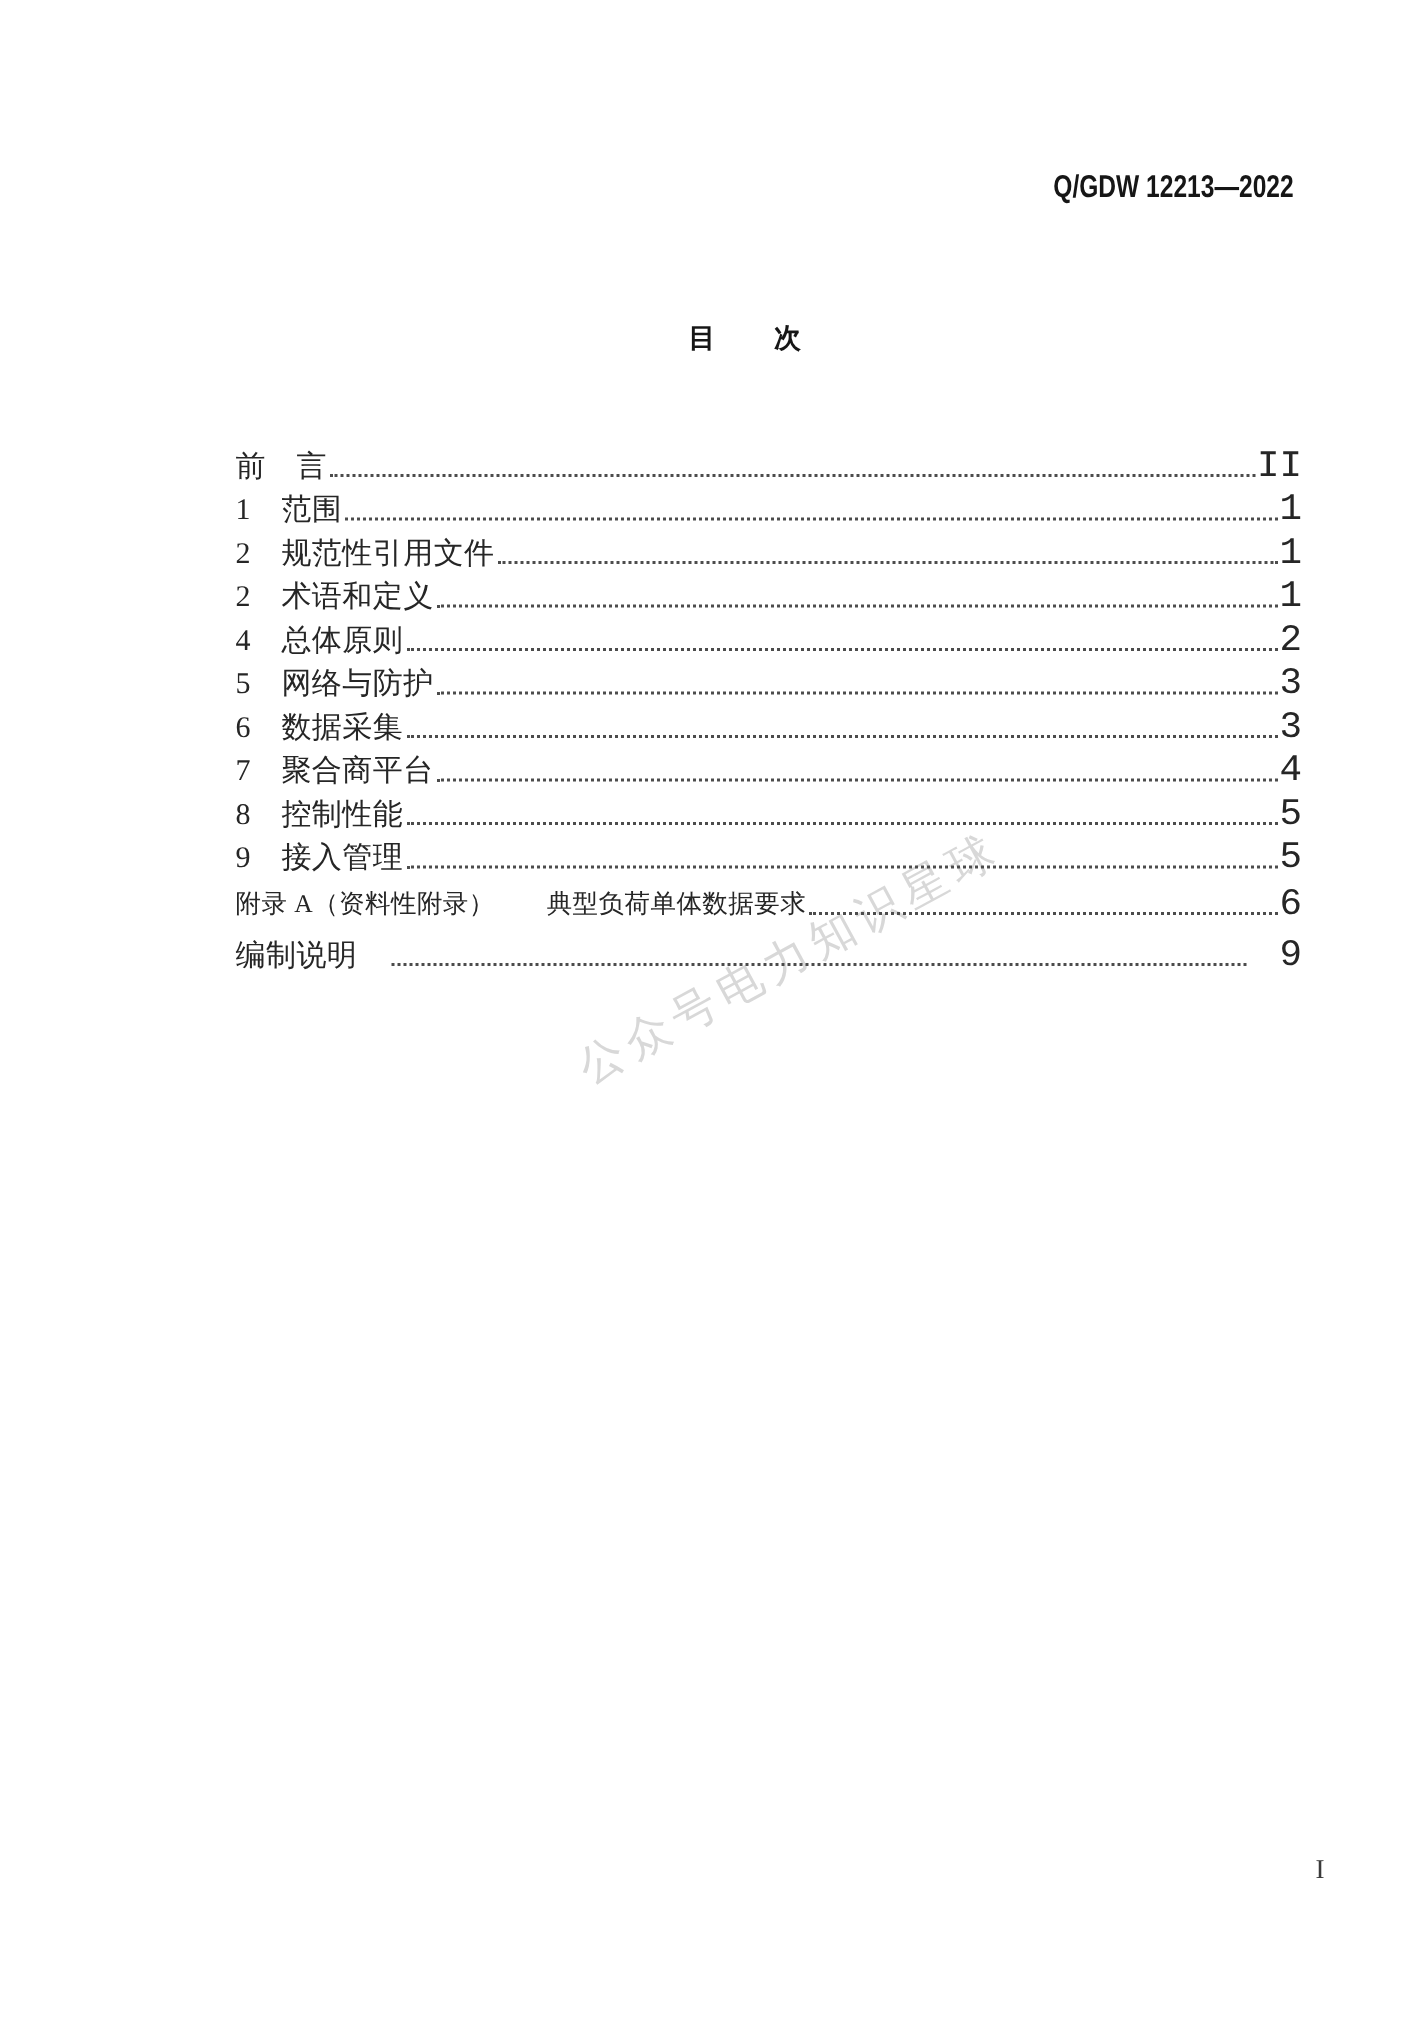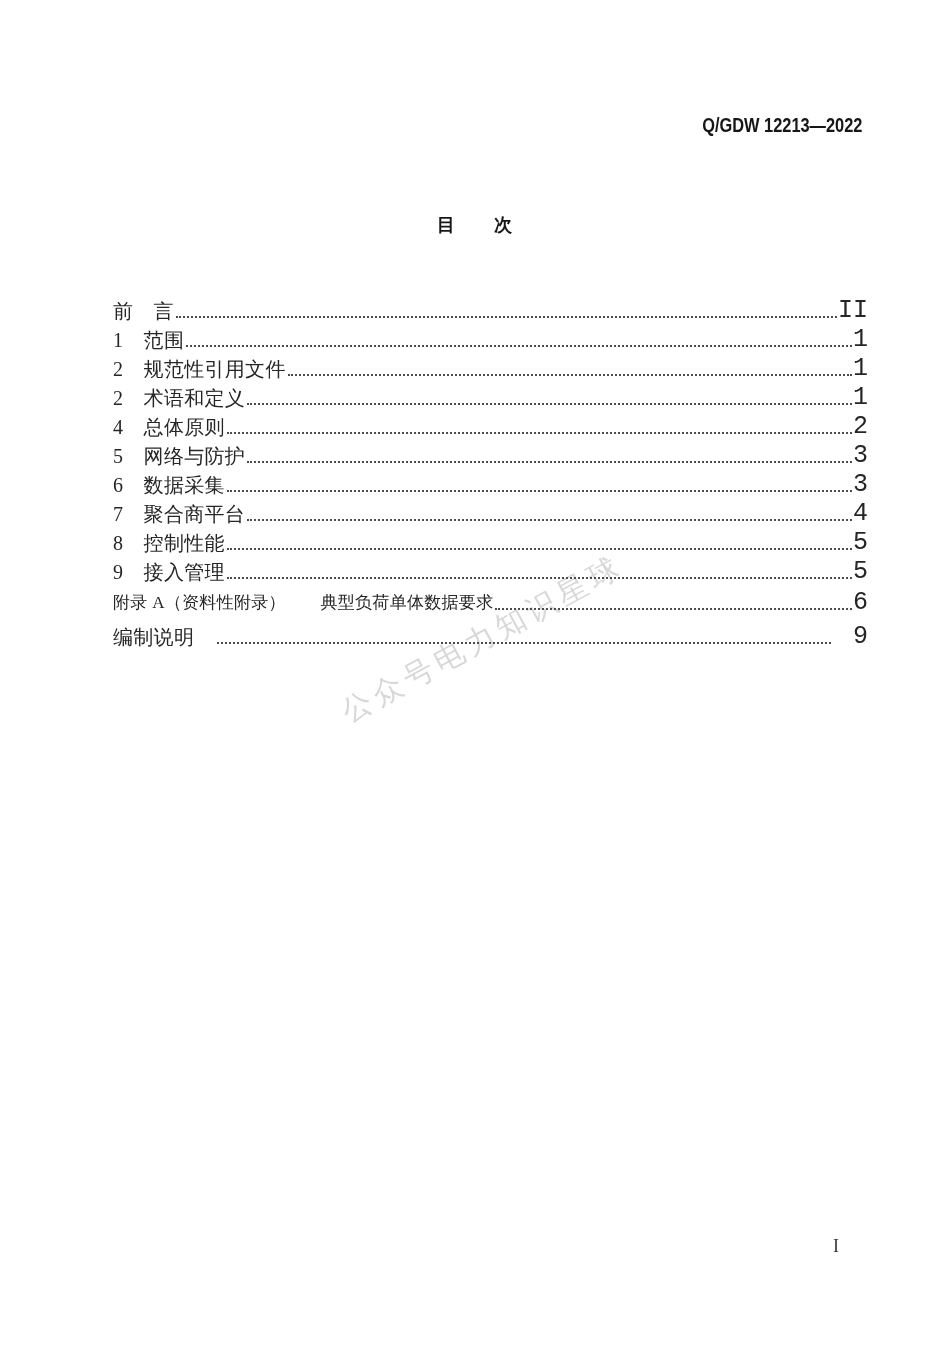--- a/index.html
+++ b/index.html
@@ -1,21 +1,21 @@
 <!DOCTYPE html>
 <html><head>
 <meta charset="utf-8">
 <style>
   html, body { margin: 0; padding: 0; background: #ffffff; }
   body {
     width: 950px; height: 1345px; position: relative; overflow: hidden;
     font-family: "Liberation Serif", "DejaVu Serif", serif;
     color: #232323;
   }
-  .page { position: absolute; inset: 0; }
+  .page { position: absolute; inset: 0; margin-left: 44px; }
 
   
   .doc-number {
     position: absolute; top: 113px; right: 88px;
     font-family: "Liberation Sans", "DejaVu Sans", sans-serif;
     font-weight: bold; font-size: 21px; color: #161616;
     transform: scaleX(0.78); transform-origin: right center;
     white-space: pre;
   }
 

